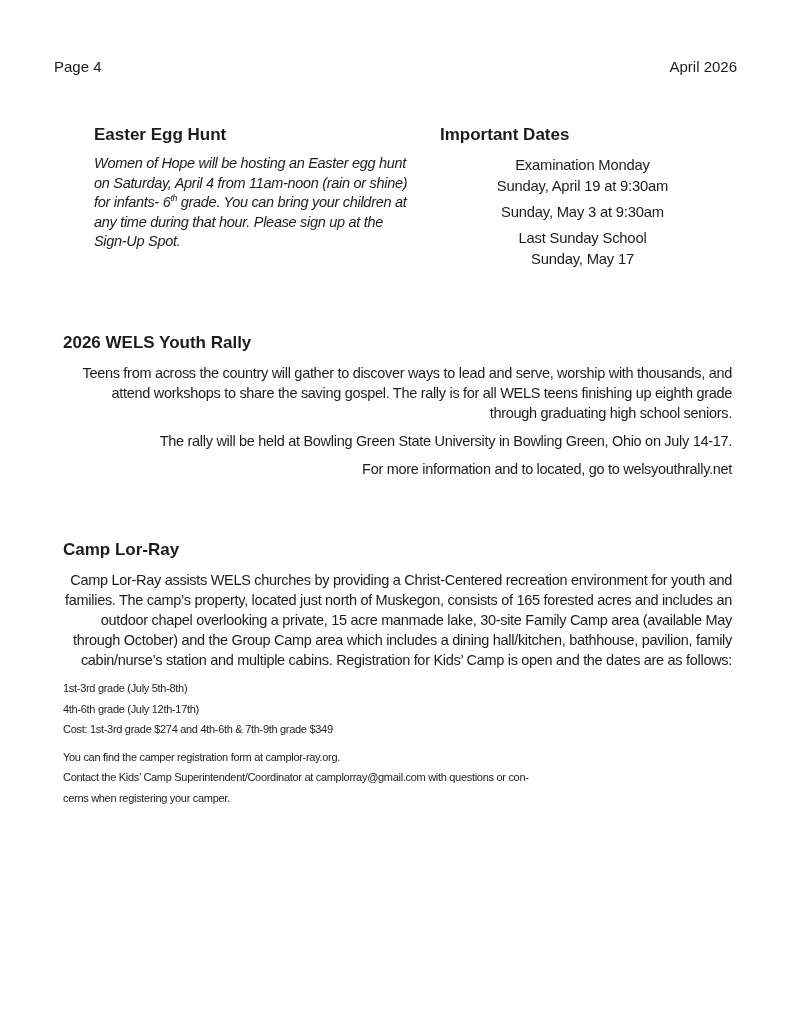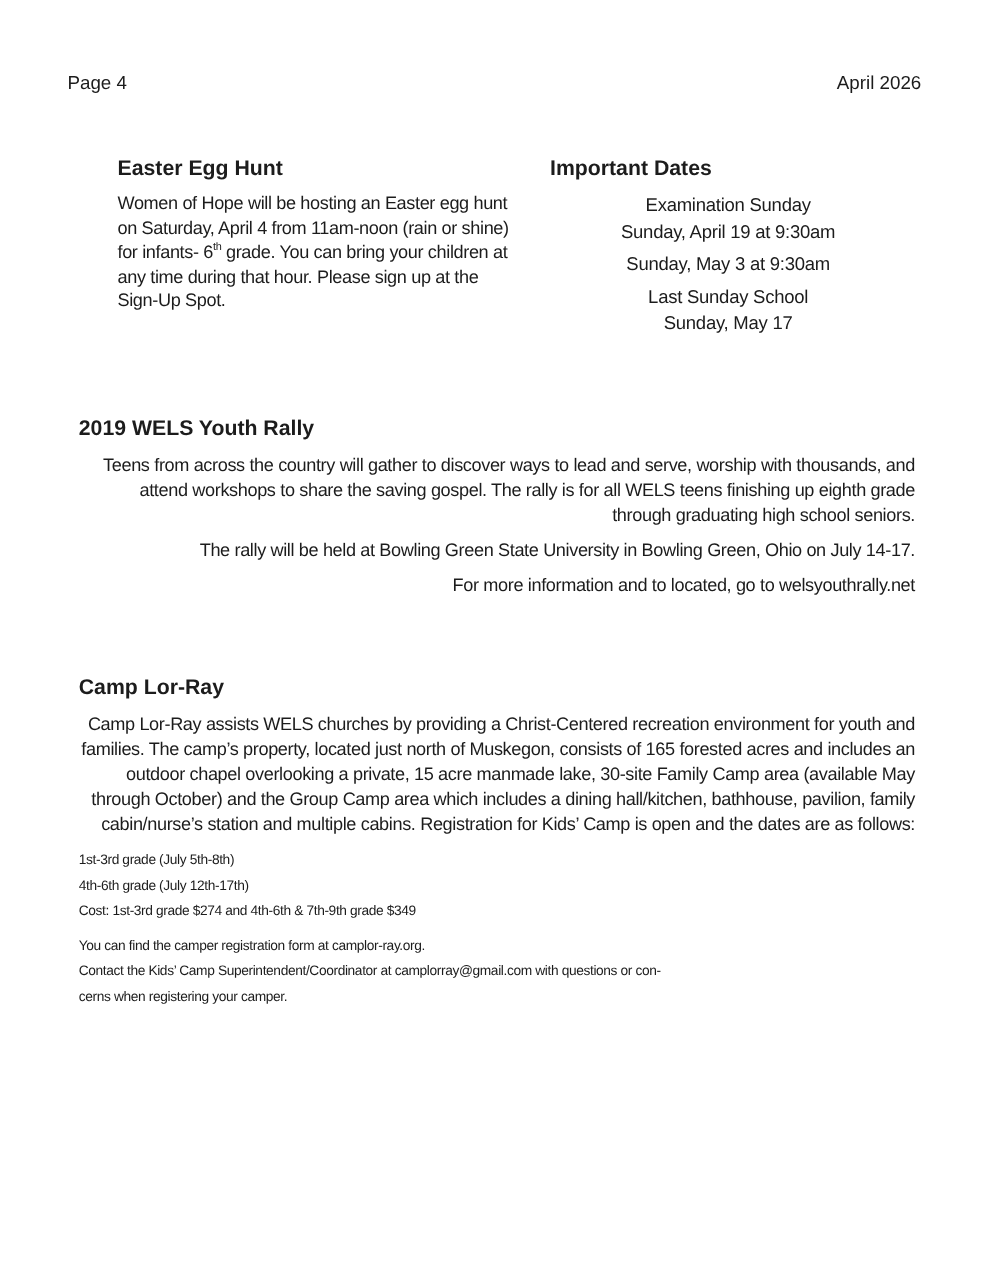--- a/index.html
+++ b/index.html
@@ -43,20 +43,21 @@
   .egg-hunt {
     box-sizing: border-box;
     width: 362px;
     padding-left: 40px;
   }
   .egg-hunt .body {
     font-size: 14.5px;
     letter-spacing: -0.3px;
     line-height: 19.5px;
     margin: 0;
+    font-style: italic;
   }
   .egg-hunt sup {
     font-size: 60%;
     line-height: 0;
     vertical-align: super;
   }
   .dates {
     width: 285px;
     margin-right: 12px;
     text-align: center;
@@ -102,36 +103,36 @@
   <div class="top-columns">
 
     <div class="egg-hunt">
       <h2 class="article-title">Easter Egg Hunt</h2>
       <p class="body"><span>Women of Hope will be hosting an Easter egg hunt on Saturday, April 4 from 11am-noon (rain or shine) for infants- 6</span><sup>th</sup><span> grade. You can bring your children at any time during that hour. Please sign up at the Sign-Up Spot.</span></p>
     </div>
 
     <div class="dates">
       <h2 class="article-title">Important Dates</h2>
       <div class="event">
-        <div>Examination Sunday</div>
+        <div>Examination Monday</div>
         <div>Sunday, April 19 at 9:30am</div>
       </div>
       <div class="event">
         <div>Sunday, May 3 at 9:30am</div>
       </div>
       <div class="event">
         <div>Last Sunday School</div>
         <div>Sunday, May 17</div>
       </div>
     </div>
 
   </div>
 
   <div class="section rally">
-    <h2 class="article-title">2019 WELS Youth Rally</h2>
+    <h2 class="article-title">2026 WELS Youth Rally</h2>
     <p>Teens from across the country will gather to discover ways to lead and serve, worship with thousands, and attend workshops to share the saving gospel. The rally is for all WELS teens finishing up eighth grade through graduating high school seniors.</p>
     <p>The rally will be held at Bowling Green State University in Bowling Green, Ohio on July 14-17.</p>
     <p>For more information and to located, go to welsyouthrally.net</p>
   </div>
 
   <div class="section camp">
     <h2 class="article-title">Camp Lor-Ray</h2>
     <p>Camp Lor-Ray assists WELS churches by providing a Christ-Centered recreation environment for youth and families. The camp’s property, located just north of Muskegon, consists of 165 forested acres and includes an outdoor chapel overlooking a private, 15 acre manmade lake, 30-site Family Camp area (available May through October) and the Group Camp area which includes a dining hall/kitchen, bathhouse, pavilion, family cabin/nurse’s station and multiple cabins. Registration for Kids’ Camp is open and the dates are as follows:</p>
     <div class="line-block schedule">
       <div>1st-3rd grade (July 5th-8th)</div>

